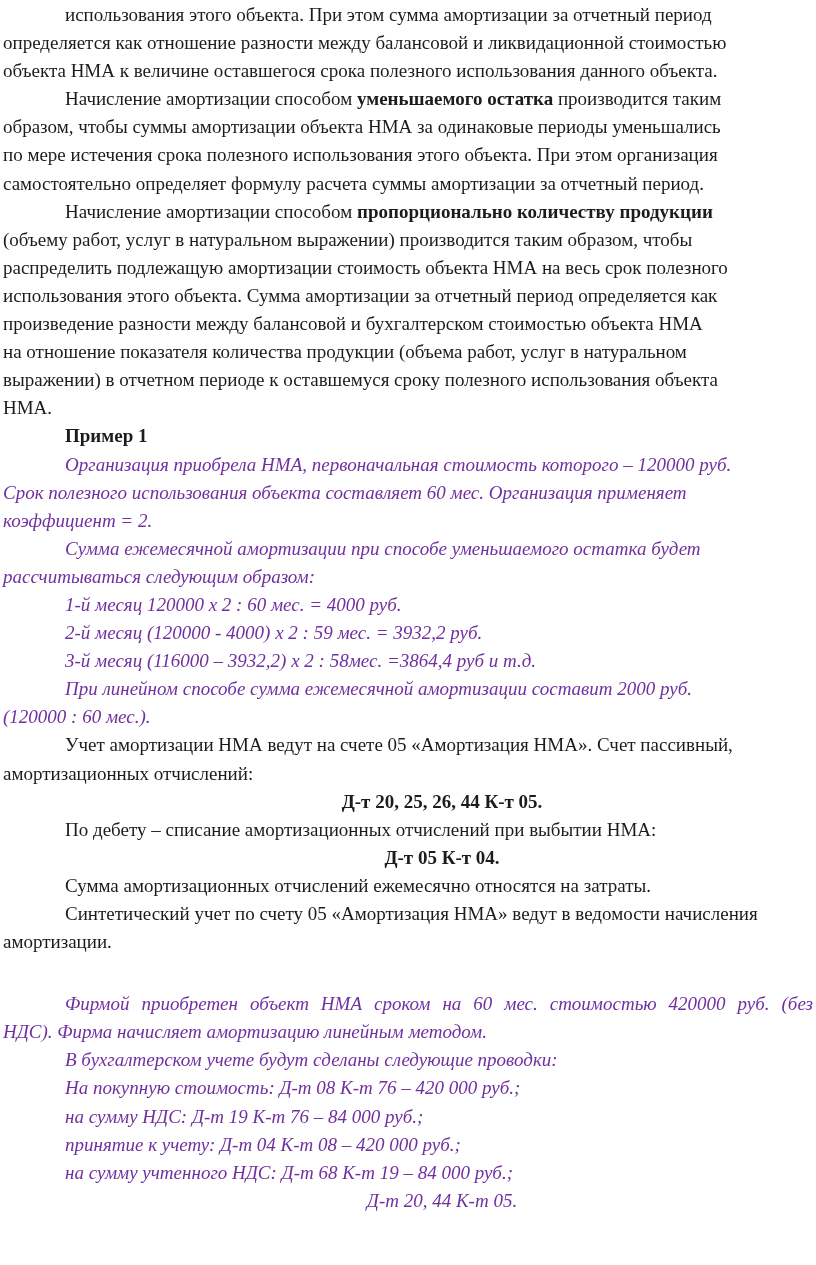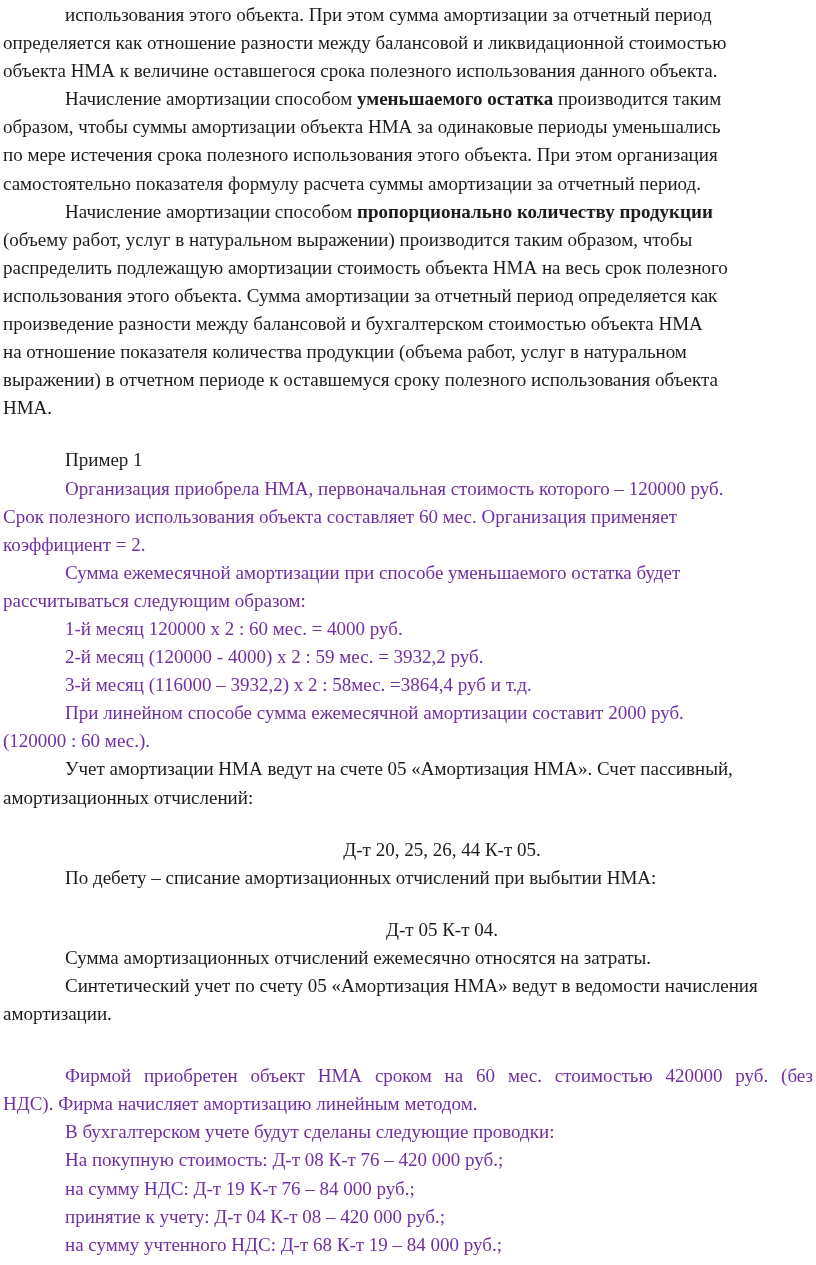--- a/index.html
+++ b/index.html
@@ -17,22 +17,22 @@
   }
   .page {
     padding: 1px 3px 0 3px;
   }
   .line {
     height: 28.1px;
     line-height: 28.1px;
     white-space: nowrap;
   }
   .in { padding-left: 62px; }          
-  .b  { font-weight: normal; margin-top: 24px; }
-  .purple { color: var(--accent, #7030a0); }
+  .b  { font-weight: bold; }
+  .purple { color: var(--accent, #7030a0); font-style: italic; }
   .c  { text-align: center; padding-left: 68px; white-space: nowrap; }
   .just {
     white-space: normal;
     text-align: justify;
     text-align-last: justify;
     overflow: hidden;
     margin-top: 34px;
   }
 </style>
 </head>
@@ -40,21 +40,21 @@
 
 <main class="page">
 
   <div class="line in">использования этого объекта. При этом сумма амортизации за отчетный период</div>
   <div class="line">определяется как отношение разности между балансовой  и ликвидационной стоимостью</div>
   <div class="line">объекта НМА к величине оставшегося срока полезного использования данного объекта.</div>
 
   <div class="line in"><span>Начисление амортизации способом </span><b>уменьшаемого остатка</b><span> производится таким</span></div>
   <div class="line">образом, чтобы суммы амортизации объекта НМА за одинаковые периоды уменьшались</div>
   <div class="line">по мере истечения срока полезного использования этого объекта. При этом организация</div>
-  <div class="line">самостоятельно показателя формулу расчета суммы амортизации за отчетный период.</div>
+  <div class="line">самостоятельно определяет формулу расчета суммы амортизации за отчетный период.</div>
 
   <div class="line in"><span>Начисление амортизации способом </span><b>пропорционально количеству продукции</b><span></span></div>
   <div class="line">(объему работ, услуг в натуральном выражении) производится таким образом, чтобы</div>
   <div class="line">распределить подлежащую амортизации стоимость объекта НМА на весь срок полезного</div>
   <div class="line">использования этого объекта. Сумма амортизации за отчетный период определяется как</div>
   <div class="line">произведение разности между балансовой и бухгалтерском стоимостью объекта НМА</div>
   <div class="line">на отношение показателя количества продукции (объема работ, услуг в натуральном</div>
   <div class="line">выражении) в отчетном периоде к оставшемуся сроку полезного использования объекта</div>
   <div class="line">НМА.</div>
 

